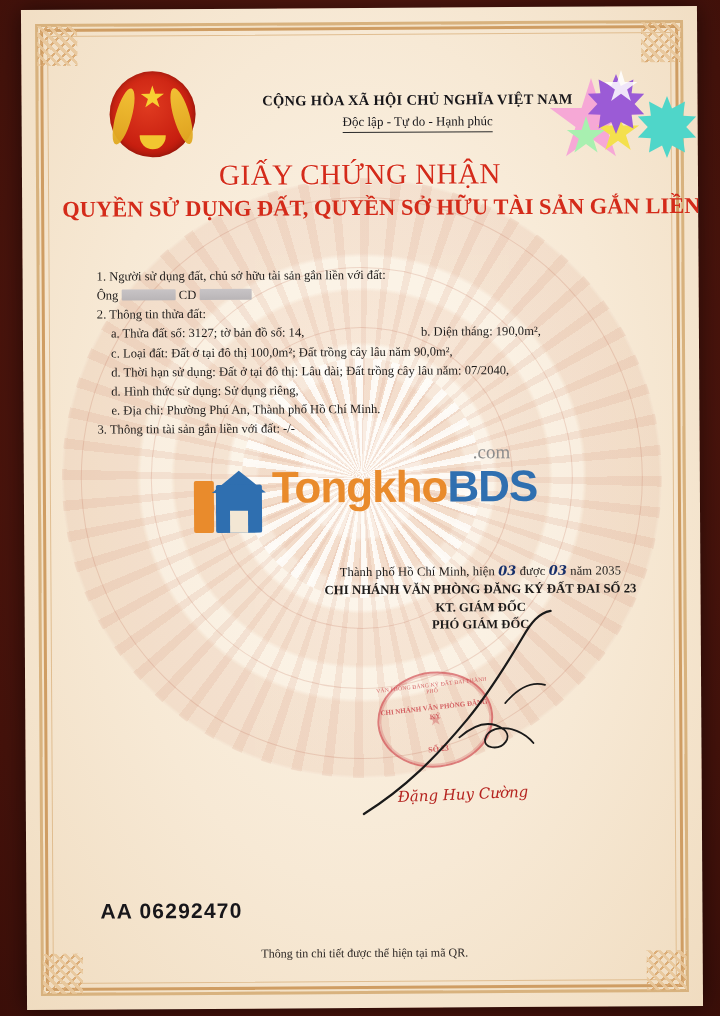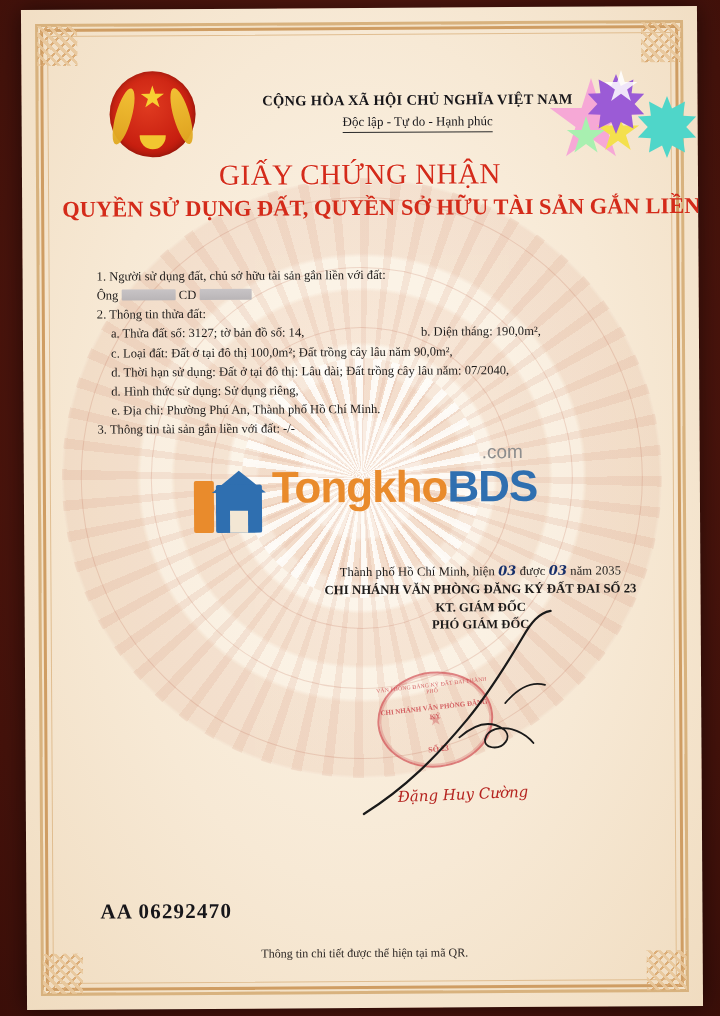--- a/index.html
+++ b/index.html
@@ -277,23 +277,23 @@
     font-family: "Liberation Sans", sans-serif;
     font-size: 44px;
     font-weight: bold;
     letter-spacing: -1px;
     white-space: nowrap;
   }
   .logo .word .o1 { color: #e98b2c; }
   .logo .word .b1 { color: #2f6fb0; }
   .logo .dotcom {
     position: absolute;
-    left: 292px;
+    left: 283px;
     top: -18px;
-    font-family: Liberation Sans, sans-serif;
+    font-family: Liberation Serif, serif;
     font-size: 19px;
     color: #8d8d8d;
   }
 
   
   .sign-block {
     position: absolute;
     right: 60px;
     top: 556px;
     width: 320px;
@@ -375,21 +375,21 @@
     font-size: 15px;
     color: #b5231f;
     transform: rotate(-2deg);
   }
 
   
   .serial {
     position: absolute;
     left: 74px;
     top: 890px;
-    font-family: Liberation Serif, serif;
+    font-family: Liberation Sans, sans-serif;
     font-size: 21px;
     letter-spacing: 1.2px;
     color: #17161a;
     font-weight: bold;
   }
 
   .footnote {
     position: absolute;
     left: 0; right: 0;
     top: 938px;

